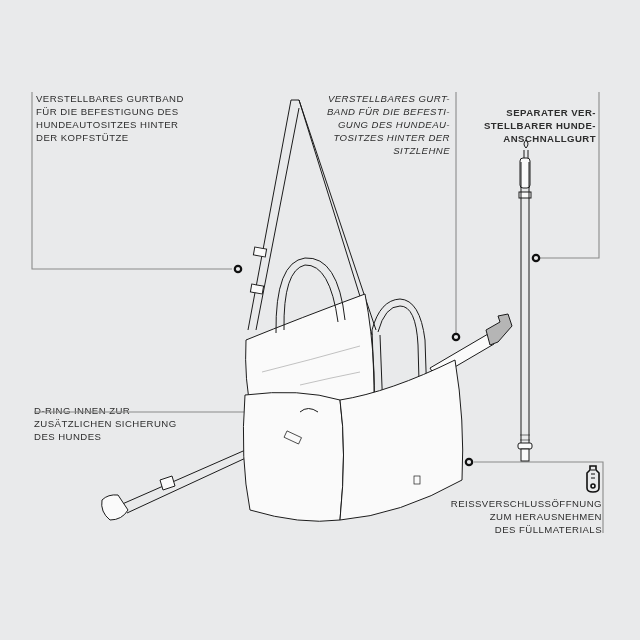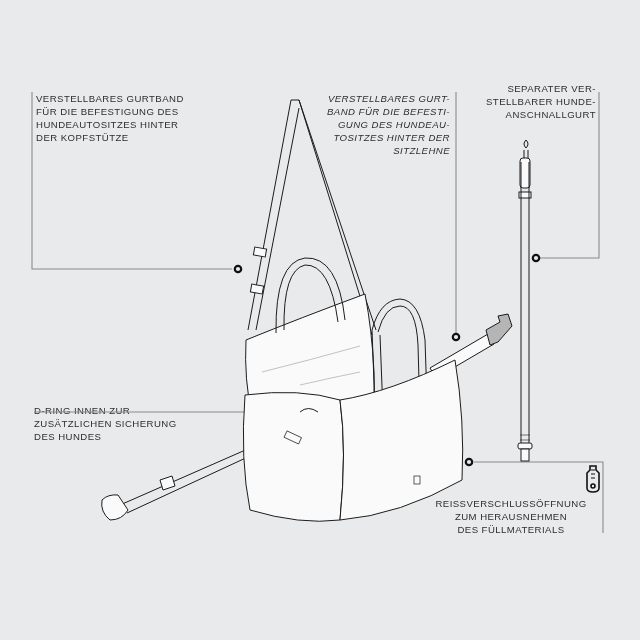--- a/index.html
+++ b/index.html
@@ -15,23 +15,23 @@
     font-size: 9.6px;
     line-height: 13px;
     letter-spacing: 0.45px;
     text-transform: uppercase;
     color: #2e2e2e;
     white-space: pre-line;
   }
   .label.right { text-align: right; }
   #label-headrest { left: 36px; top: 92px; width: 210px; }
   #label-backrest { left: 300px; top: 92px; width: 150px; font-style: italic; }
-  #label-leash { left: 462px; top: 82px; width: 134px; }
+  #label-leash { left: 462px; top: 106px; width: 134px; font-weight: bold; }
   #label-dring { left: 34px; top: 404px; width: 200px; }
-  #label-zip { left: 420px; top: 497px; width: 182px; text-align: center; }
+  #label-zip { left: 420px; top: 497px; width: 182px; }
   svg.art { position: absolute; left: 0; top: 0; }
 </style>
 </head>
 <body>
 
 <div id="label-headrest" class="label">VERSTELLBARES GURTBAND
 FÜR DIE BEFESTIGUNG DES
 HUNDEAUTOSITZES HINTER
 DER KOPFSTÜTZE</div>
 <div id="label-backrest" class="label right">VERSTELLBARES GURT-

